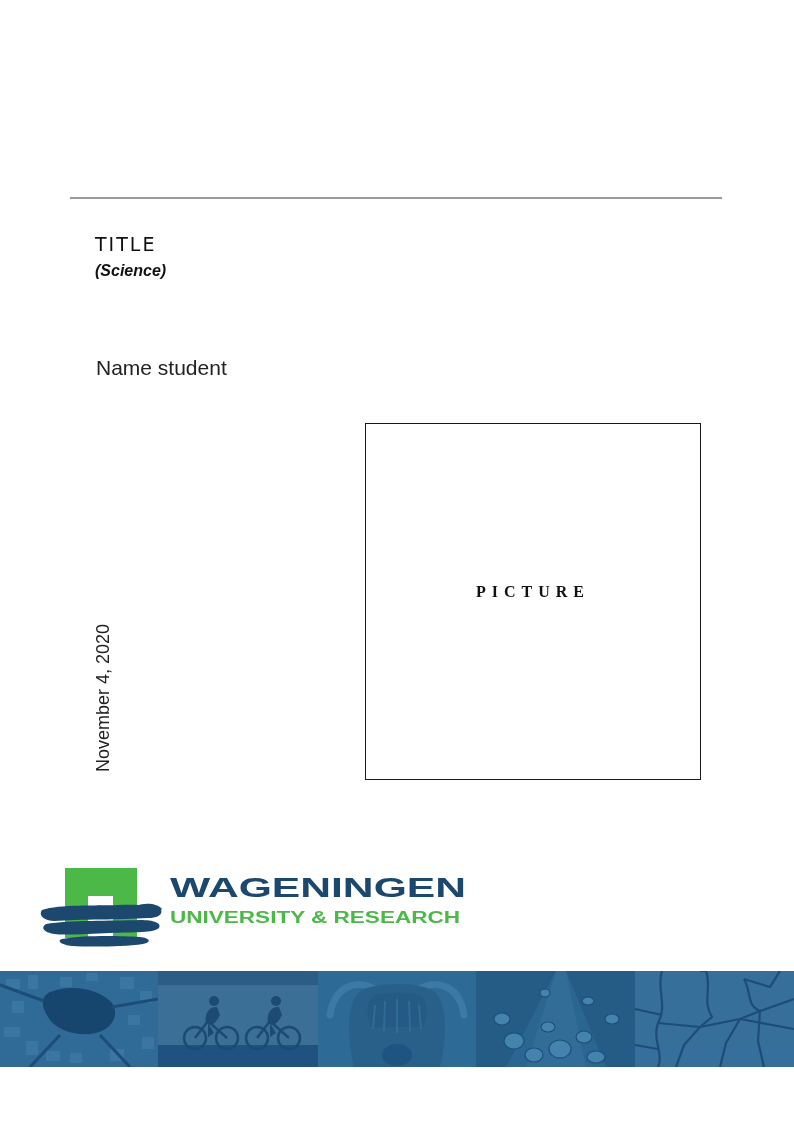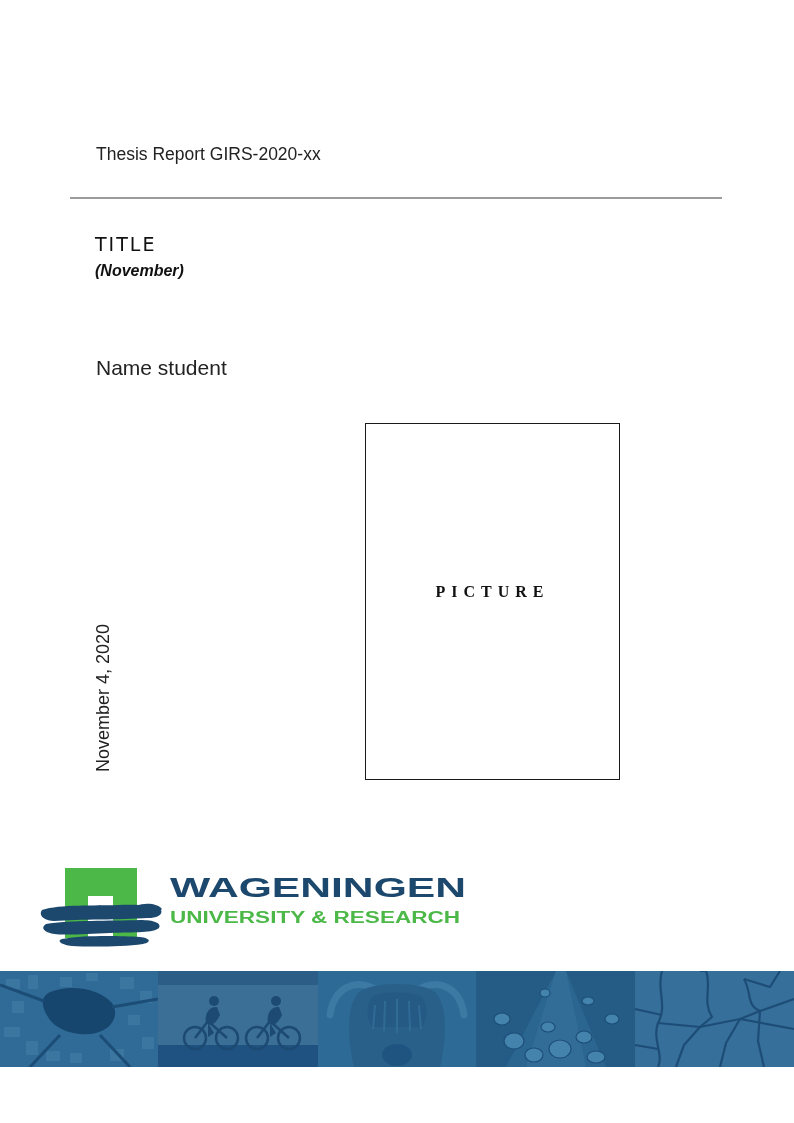--- a/index.html
+++ b/index.html
@@ -38,21 +38,21 @@
     font-size: 16px; font-style: italic; font-weight: bold; color: #111;
   }
 
   .author-name {
     position: absolute; left: 96px; top: 356px;
     font-size: 21px; color: #222;
   }
 
   .picture-frame {
     position: absolute; left: 365px; top: 423px;
-    width: 255px; height: 357px;
+    width: 336px; height: 357px;
     border: 1.5px solid #1a1a1a;
     display: flex; align-items: center; justify-content: center;
     background: #ffffff;
   }
   .picture-label {
     font-family: "Liberation Serif", serif;
     font-weight: bold; font-size: 16px; letter-spacing: 6px;
     color: #111; transform: translateY(-10px);
   }
 
@@ -73,25 +73,24 @@
   .footer-banner {
     position: absolute; left: 0; top: 971px;
     width: 794px; height: 96px; display: block;
   }
 </style>
 </head>
 <body>
 
 <div class="page">
 
-  <div class="report-line">Thesis Report GIRS-2020-xx</div>
   <div class="divider-rule"></div>
 
   <div class="page-title">TITLE</div>
-  <div class="page-subtitle">(November)</div>
+  <div class="page-subtitle">(Science)</div>
 
   <div class="author-name">Name student</div>
 
   <div class="picture-frame">
     <span class="picture-label">PICTURE</span>
   </div>
 
   <div class="date-vertical">November 4, 2020</div>
 
   <svg class="wur-logo" viewBox="0 0 440 104" xmlns="http://www.w3.org/2000/svg">

